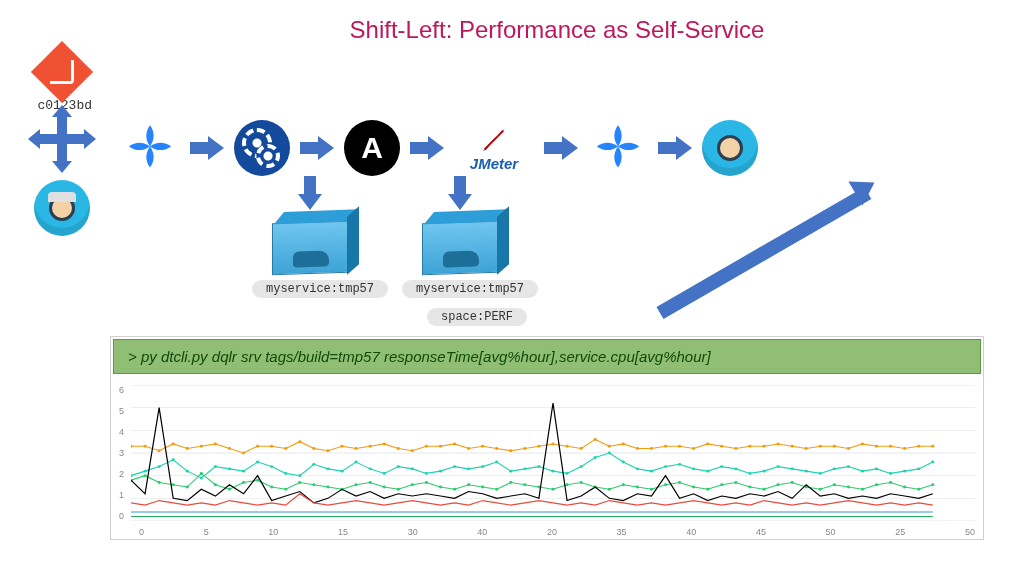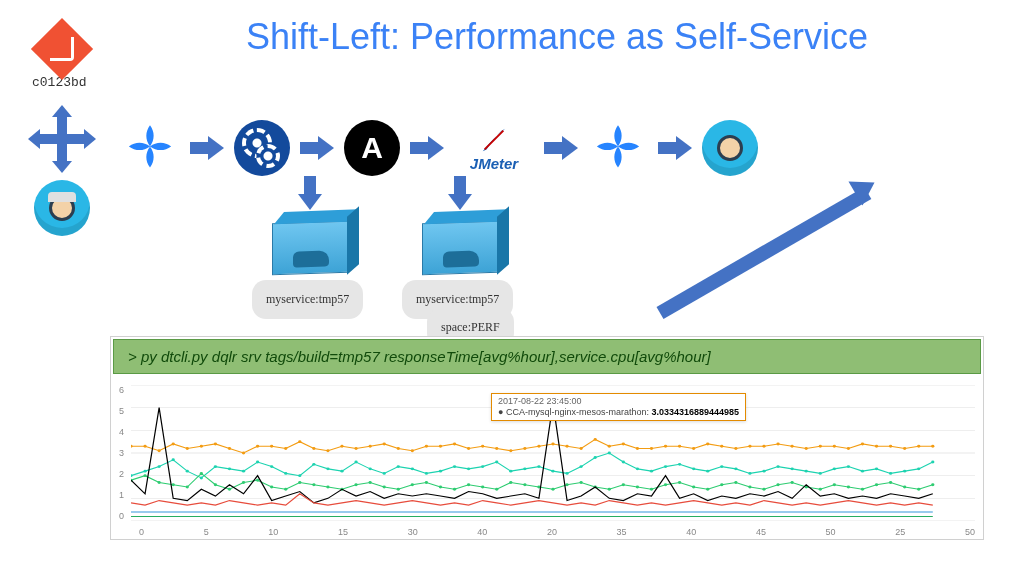--- a/index.html
+++ b/index.html
@@ -9,32 +9,32 @@
     font-family: "Segoe UI", Arial, sans-serif;
     background: #fff;
     position: relative;
     overflow: hidden;
   }
   .title {
     position: absolute;
     top: 16px;
     left: 150px;
     right: 60px;
-    font-size: 36px;
+    font-size: 24px;
     font-weight: 400;
-    color: #3b82f6;
+    color: #be185d;
     text-align: center;
   }
   
   .git-block {
     position: absolute;
     left: 32px;
-    top: 19px;
+    top: 42px;
     width: 60px;
-    text-align: left;
+    text-align: right;
   }
   .git-diamond {
     width: 44px; height: 44px;
     background: #f05133;
     transform: rotate(45deg);
     margin: 8px auto 4px auto;
     position: relative;
   }
   .git-diamond::after {
     content: "";
@@ -226,22 +226,22 @@
   .dbox .whale {
     position:absolute;
     bottom:6px;left:20px;width:36px;height:16px;
     background:#1d6e99;
     border-radius:6px 10px 4px 4px;
   }
   .pill {
     position:absolute;
     background:#e6e6e6;
     border-radius:14px;
-    padding:12px 14px;
-    font-family:Liberation Serif, serif;
+    padding:2px 14px;
+    font-family:Liberation Mono, monospace;
     font-size:12px;
     color:#333;
     white-space:nowrap;
   }
 
   
   .diag {
     position:absolute;
     left:660px; top:180px;
     width:210px; height:140px;
@@ -586,24 +586,20 @@
         <circle cx="756" cy="107.5" r="1.6" fill="#2ecc71"></circle>
         <circle cx="770" cy="112.5" r="1.6" fill="#2ecc71"></circle>
         <circle cx="784" cy="115" r="1.6" fill="#2ecc71"></circle>
         <circle cx="798" cy="110" r="1.6" fill="#2ecc71"></circle>
         <path d="M0,105 L14,120 L28,25 L42,125 L56,127.5 L70,115 L84,122.5 L98,110 L112,120 L126,100 L140,127.5 L154,122.5 L168,117.5 L182,130 L196,125 L210,115 L224,122.5 L238,117.5 L252,125 L266,120 L280,122.5 L294,120 L308,122.5 L322,125 L336,117.5 L350,120 L364,125 L378,122.5 L392,120 L406,125 L420,20 L434.00000000000006,127.5 L448,122.5 L462.00000000000006,112.5 L476,125 L490.00000000000006,127.5 L504,120 L518,122.5 L532,100 L546,125 L560,120 L574,127.5 L588,122.5 L602,125 L616,120 L630,122.5 L644,117.5 L658,125 L672,110 L686,122.5 L700,120 L714,125 L728,122.5 L742,125 L756,120 L770,122.5 L784,125 L798,120 " fill="none" stroke="#000" stroke-width="1.2"></path>
         <path d="M0,130 L14,132.5 L28,127.5 L42,130 L56,132.5 L70,130 L84,132.5 L98,127.5 L112,130 L126,132.5 L140,130 L154,132.5 L168,120 L182,130 L196,132.5 L210,130 L224,127.5 L238,130 L252,132.5 L266,130 L280,127.5 L294,130 L308,132.5 L322,130 L336,132.5 L350,127.5 L364,130 L378,132.5 L392,130 L406,127.5 L420,130 L434.00000000000006,132.5 L448,130 L462.00000000000006,132.5 L476,127.5 L490.00000000000006,130 L504,132.5 L518,130 L532,132.5 L546,130 L560,127.5 L574,130 L588,132.5 L602,130 L616,132.5 L630,127.5 L644,130 L658,132.5 L672,130 L686,132.5 L700,130 L714,127.5 L728,130 L742,132.5 L756,130 L770,132.5 L784,130 L798,132.5 " fill="none" stroke="#e74c3c" stroke-width="1.2"></path>
         <path d="M0,140 L14,140 L28,140 L42,140 L56,140 L70,140 L84,140 L98,140 L112,140 L126,140 L140,140 L154,140 L168,140 L182,140 L196,140 L210,140 L224,140 L238,140 L252,140 L266,140 L280,140 L294,140 L308,140 L322,140 L336,140 L350,140 L364,140 L378,140 L392,140 L406,140 L420,140 L434.00000000000006,140 L448,140 L462.00000000000006,140 L476,140 L490.00000000000006,140 L504,140 L518,140 L532,140 L546,140 L560,140 L574,140 L588,140 L602,140 L616,140 L630,140 L644,140 L658,140 L672,140 L686,140 L700,140 L714,140 L728,140 L742,140 L756,140 L770,140 L784,140 L798,140 " fill="none" stroke="#3498db" stroke-width="1.2"></path>
         <path d="M0,145 L14,145 L28,145 L42,145 L56,145 L70,145 L84,145 L98,145 L112,145 L126,145 L140,145 L154,145 L168,145 L182,145 L196,145 L210,145 L224,145 L238,145 L252,145 L266,145 L280,145 L294,145 L308,145 L322,145 L336,145 L350,145 L364,145 L378,145 L392,145 L406,145 L420,145 L434.00000000000006,145 L448,145 L462.00000000000006,145 L476,145 L490.00000000000006,145 L504,145 L518,145 L532,145 L546,145 L560,145 L574,145 L588,145 L602,145 L616,145 L630,145 L644,145 L658,145 L672,145 L686,145 L700,145 L714,145 L728,145 L742,145 L756,145 L770,145 L784,145 L798,145 " fill="none" stroke="#27ae60" stroke-width="1.2"></path>
       </svg>
   </div>
-  <div class="tooltip">
-    <div class="ts">2017-08-22 23:45:00</div>
-    <div class="val">● <span>CCA-mysql-nginx-mesos-marathon:</span> <b>3.0334316889444985</b></div>
-  </div>
   <div class="xaxis">
       <span>0</span>
       <span>5</span>
       <span>10</span>
       <span>15</span>
       <span>30</span>
       <span>40</span>
       <span>20</span>
       <span>35</span>
       <span>40</span>

